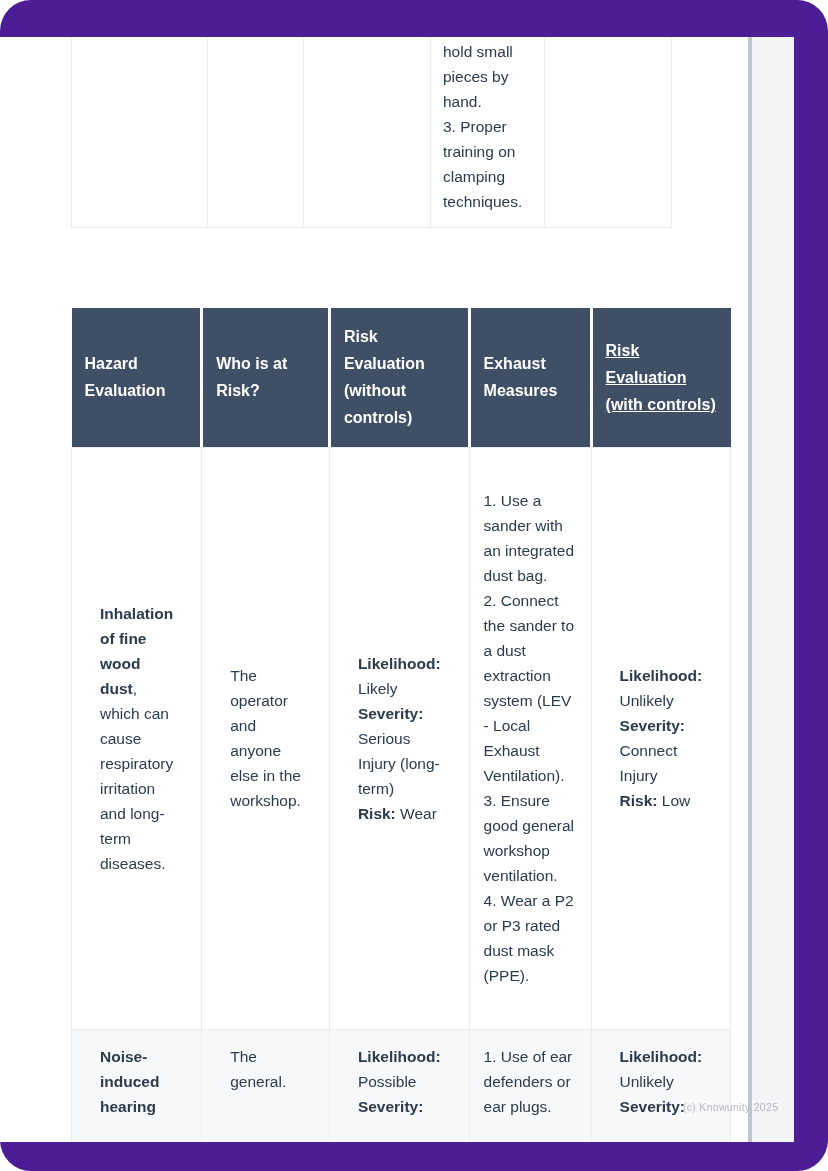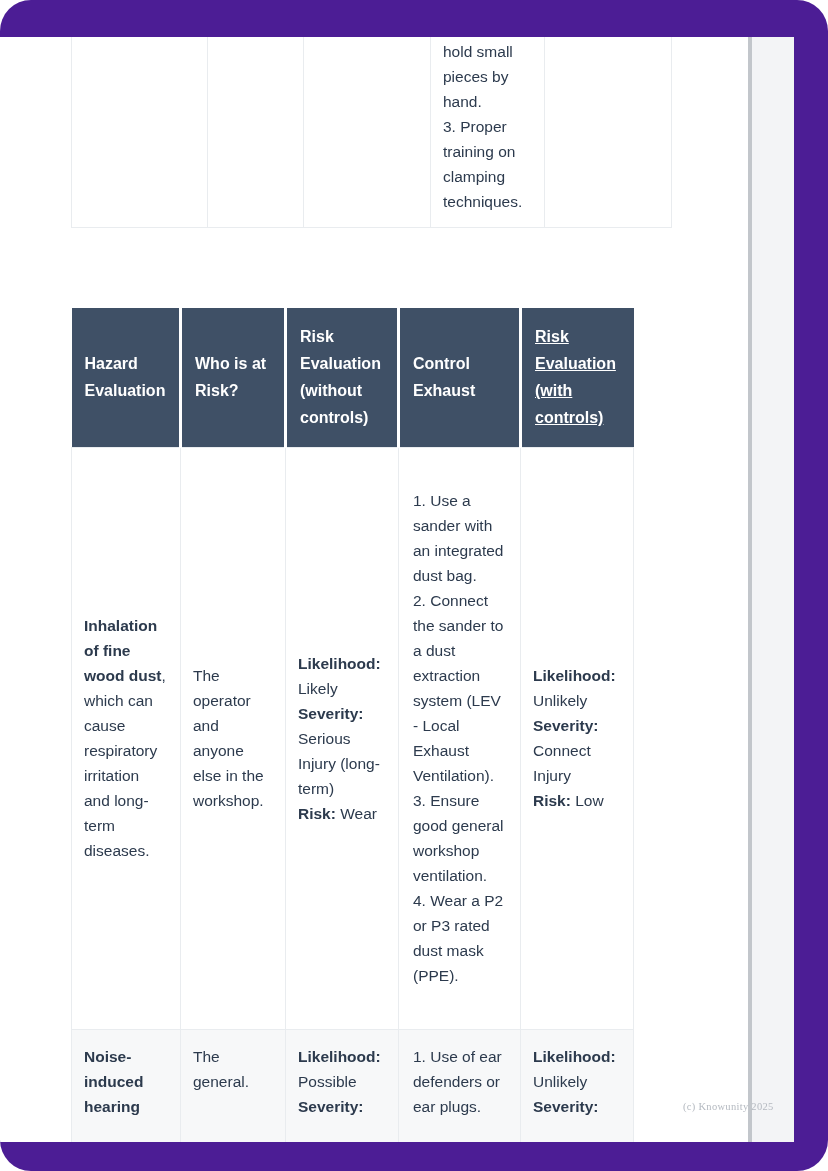--- a/index.html
+++ b/index.html
@@ -4,39 +4,39 @@
 <style>
   html,body{margin:0;padding:0;background:#fff;}
   .canvas{position:relative;width:828px;height:1171px;background:#4c1d95;overflow:hidden;
           font-family:"Liberation Sans",sans-serif;color:var(--text,#2c3a4d);border-radius:31px;}
   
   .page-clip{position:absolute;left:0;top:37px;width:748px;height:1105px;overflow:hidden;background:var(--page_bg,#fff);}
   
   .page-divider{position:absolute;left:748px;top:37px;width:4px;height:1105px;background:var(--divider,#c2c6cb);z-index:3;}
   .next-page-preview{position:absolute;left:752px;top:37px;width:42px;height:1105px;background:var(--strip,#f3f4f6);z-index:2;}
   .watermark{position:absolute;left:683px;top:1101px;font-size:10.5px;letter-spacing:.3px;
-             color:var(--watermark,#b4b9c0);z-index:6;white-space:nowrap;font-family:Liberation Serif, serif;}
+             color:var(--watermark,#b4b9c0);z-index:6;white-space:nowrap;}
   
   .heading{position:absolute;left:71px;top:212px;margin:0;font-size:24px;line-height:30px;
            font-weight:700;letter-spacing:-0.2px;color:var(--heading,#5d7190);white-space:nowrap;}
   
   table{border-collapse:collapse;table-layout:fixed;}
   .prev-table{position:absolute;left:71px;top:0;}
   .prev-table col.c1{width:136px}.prev-table col.c2{width:96px}.prev-table col.c3{width:127px}
   .prev-table col.c4{width:114px}.prev-table col.c5{width:127px}
   .prev-table td{border:1px solid var(--border,#e9ecef);border-top:none;height:190px;
                  vertical-align:top;padding:2px 10px 12px 12px;font-size:15.5px;line-height:25px;box-sizing:border-box;}
   .risk-table{position:absolute;left:71px;top:271px;}
   .risk-table col.c1{width:109px}.risk-table col.c2{width:105px}.risk-table col.c3{width:113px}
   .risk-table col.c4{width:122px}.risk-table col.c5{width:113px}
   .risk-table th{background:var(--header_bg,#3f5066);color:#fff;font-weight:700;font-size:16px;
                  line-height:27px;padding:13px;text-align:left;vertical-align:middle;
                  border-right:3px solid #fff;height:139px;box-sizing:border-box;}
   .risk-table th:last-child{border-right:none;text-decoration:underline;}
-  .risk-table td{border:1px solid var(--border,#e9ecef);padding:12px;font-size:15.5px;
+  .risk-table td{border:1px solid var(--border,#e9ecef);padding:28px;font-size:15.5px;
                  line-height:25px;vertical-align:middle;box-sizing:border-box;}
   .risk-table td:nth-child(4){padding-left:14px;padding-right:16px;}
   .risk-table tr.r1 td{height:582px;}
   .risk-table tr.r2 td{height:230px;vertical-align:top;padding-top:14px;background:var(--row2_bg,#f7f8f9);}
   .b{font-weight:700;}
 </style>
 </head>
 <body>
 
 <div class="canvas">
@@ -69,21 +69,21 @@
           <col class="c2">
           <col class="c3">
           <col class="c4">
           <col class="c5">
         </colgroup>
     <thead>
           <tr>
             <th>Hazard Evaluation</th>
             <th>Who is at Risk?</th>
             <th>Risk Evaluation (without controls)</th>
-            <th>Control Exhaust</th>
+            <th>Exhaust Measures</th>
             <th>Risk Evaluation (with controls)</th>
           </tr>
         </thead>
         <tbody>
           <tr class="r1">
             <td><span class="b">Inhalation of fine wood dust</span><span>, which can cause respiratory irritation and long-term diseases.</span></td>
             <td><span>The operator and anyone else in the workshop.</span></td>
             <td><span class="b">Likelihood:</span><span> Likely</span><br><span class="b">Severity:</span><span> Serious Injury (long-term)</span><br><span class="b">Risk:</span><span> Wear</span></td>
             <td><span>1. Use a sander with an integrated dust bag.</span><br><span>2. Connect the sander to a dust extraction system (LEV - Local Exhaust Ventilation).</span><br><span>3. Ensure good general workshop ventilation.</span><br><span>4. Wear a P2 or P3 rated dust mask (PPE).</span></td>
             <td><span class="b">Likelihood:</span><span> Unlikely</span><br><span class="b">Severity:</span><span> Connect Injury</span><br><span class="b">Risk:</span><span> Low</span></td>

